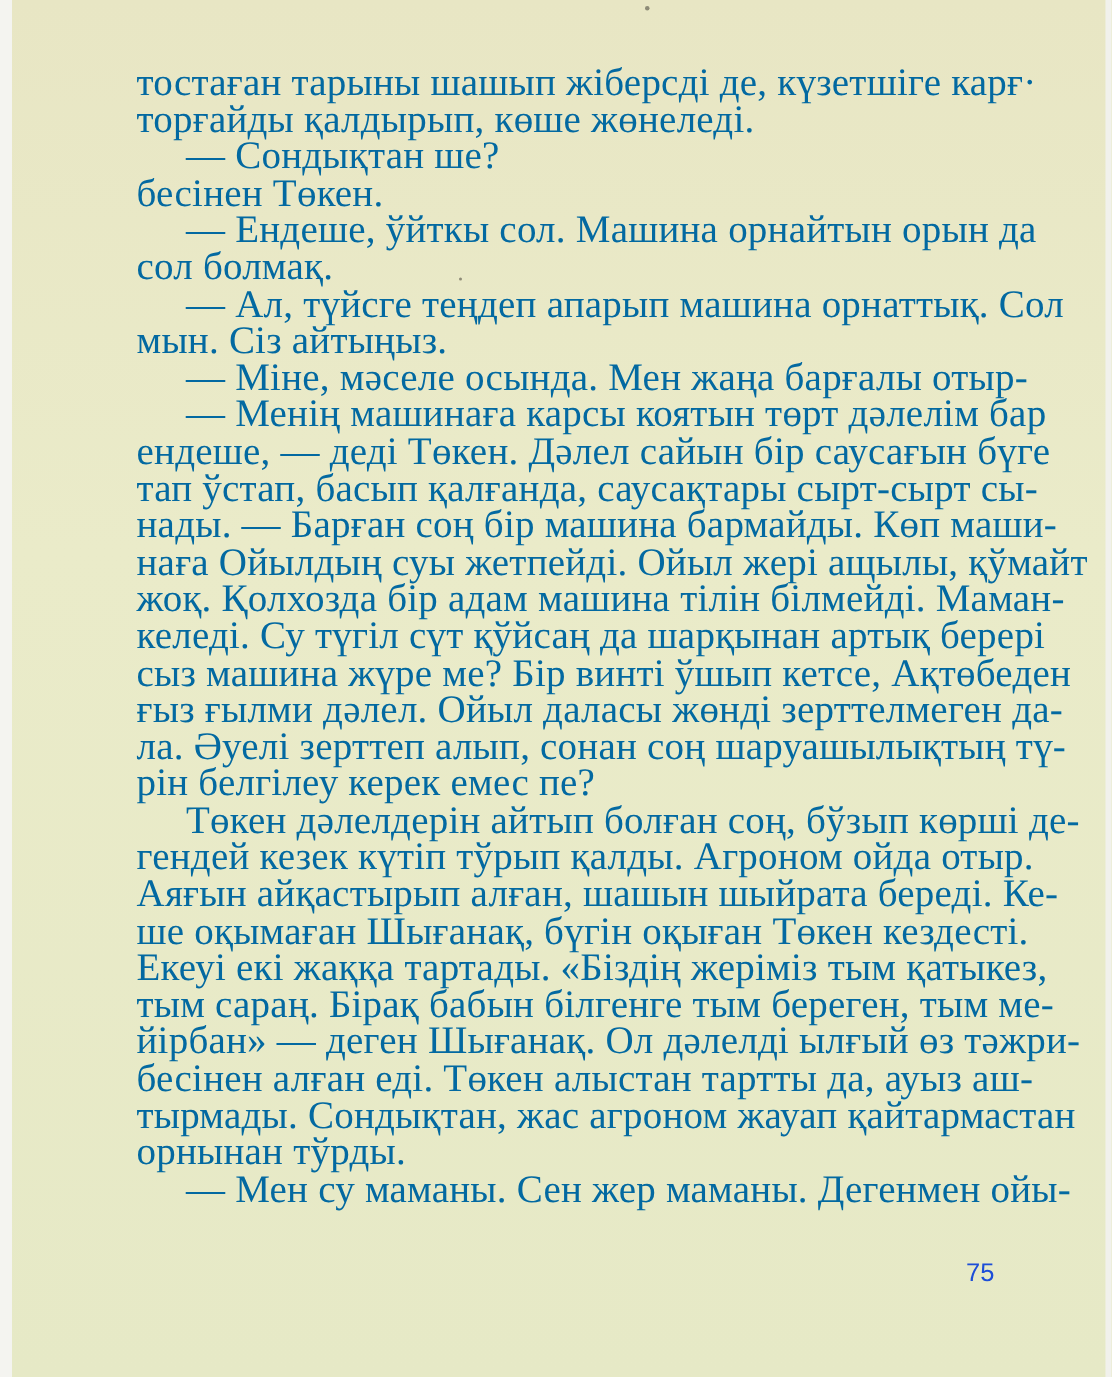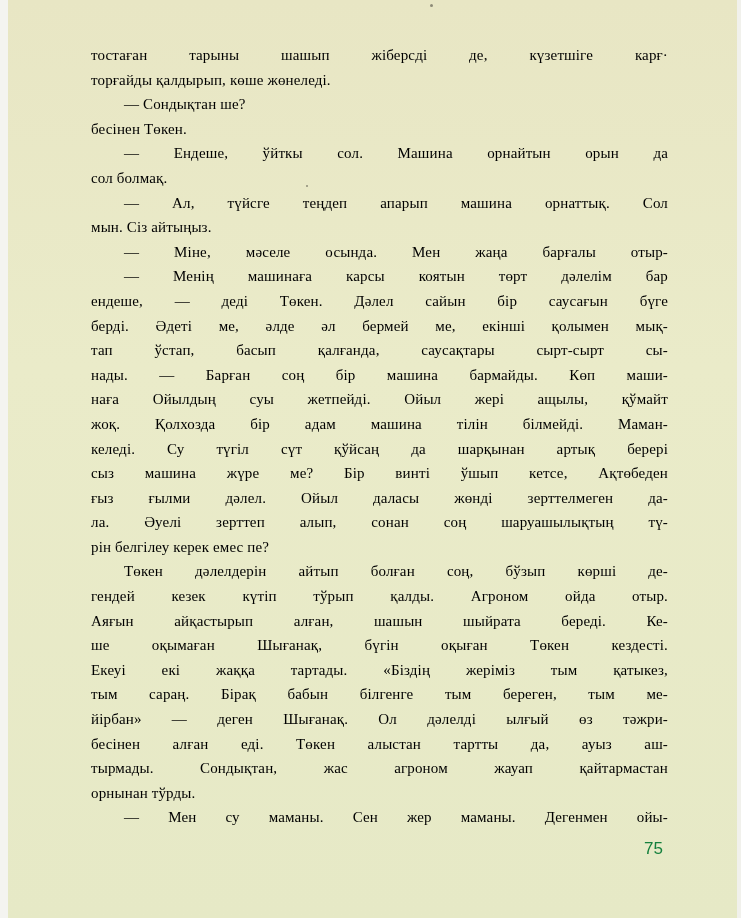--- a/index.html
+++ b/index.html
@@ -36,22 +36,22 @@
       position: absolute;
       width: 3px; height: 3px;
       border-radius: 50%;
       background: #8d8b77;
     }
     .text-block {
       position: absolute;
       left: 91px;
       top: 43px;
       width: 577px;
-      color: #000000;
-      font-size: 15px;
+      color: #0369a1;
+      font-size: 26px;
       line-height: 24.6px;
       letter-spacing: 0.15px;
     }
     .line {
       display: block;
       white-space: nowrap;
       text-align: justify;
       text-align-last: justify;
       height: 24.6px;
     }
@@ -59,21 +59,21 @@
       text-align-last: left;
     }
     .line.indent {
       padding-left: 33px;
     }
     .page-number {
       position: absolute;
       left: 644px;
       top: 839px;
       font-size: 17px;
-      color: #15803d;
+      color: #1d4ed8;
       font-family: "Liberation Sans", "DejaVu Sans", sans-serif;
     }
   </style>
 </head>
 <body>
 
 <div class="left-edge"></div>
 <div class="page">
   <div class="speck" style="left:422px; top:4px;"></div>
   <div class="speck" style="left:298px; top:185px; width:2px; height:2px;"></div>
@@ -85,21 +85,20 @@
     <span class="line last">торғайды қалдырып, көше жөнеледі.</span>
     <span class="line indent last">— Сондықтан ше?</span>
     <span class="line last">бесінен Төкен.</span>
     <span class="line indent">— Ендеше, ўйткы сол. Машина орнайтын орын  да</span>
     <span class="line last">сол болмақ.</span>
     <span class="line indent">— Ал, түйсге теңдеп апарып машина орнаттық. Сол</span>
     <span class="line last">мын. Сіз айтыңыз.</span>
     <span class="line indent">— Міне, мәселе осында. Мен жаңа  барғалы отыр-</span>
     <span class="line indent">— Менің машинаға карсы коятын төрт дәлелім бар</span>
     <span class="line">ендеше, — деді Төкен. Дәлел сайын  бір саусағын бүге</span>
-    <span class="line">берді. Әдеті ме, әлде әл бермей ме, екінші қолымен мық-</span>
     <span class="line">тап ўстап, басып қалғанда, саусақтары сырт-сырт сы-</span>
     <span class="line">нады. — Барған соң бір машина бармайды. Көп маши-</span>
     <span class="line">наға Ойылдың суы жетпейді. Ойыл жері ащылы, қўмайт</span>
     <span class="line">жоқ. Қолхозда бір адам машина тілін білмейді. Маман-</span>
     <span class="line">келеді. Су түгіл сүт қўйсаң да шарқынан артық берері</span>
     <span class="line">сыз машина жүре ме? Бір винті ўшып кетсе, Ақтөбеден</span>
     <span class="line">ғыз ғылми дәлел. Ойыл даласы жөнді зерттелмеген да-</span>
     <span class="line">ла. Әуелі зерттеп алып, сонан соң шаруашылықтың тү-</span>
     <span class="line last">рін белгілеу керек емес пе?</span>
     <span class="line indent">Төкен дәлелдерін айтып болған соң, бўзып көрші де-</span>

